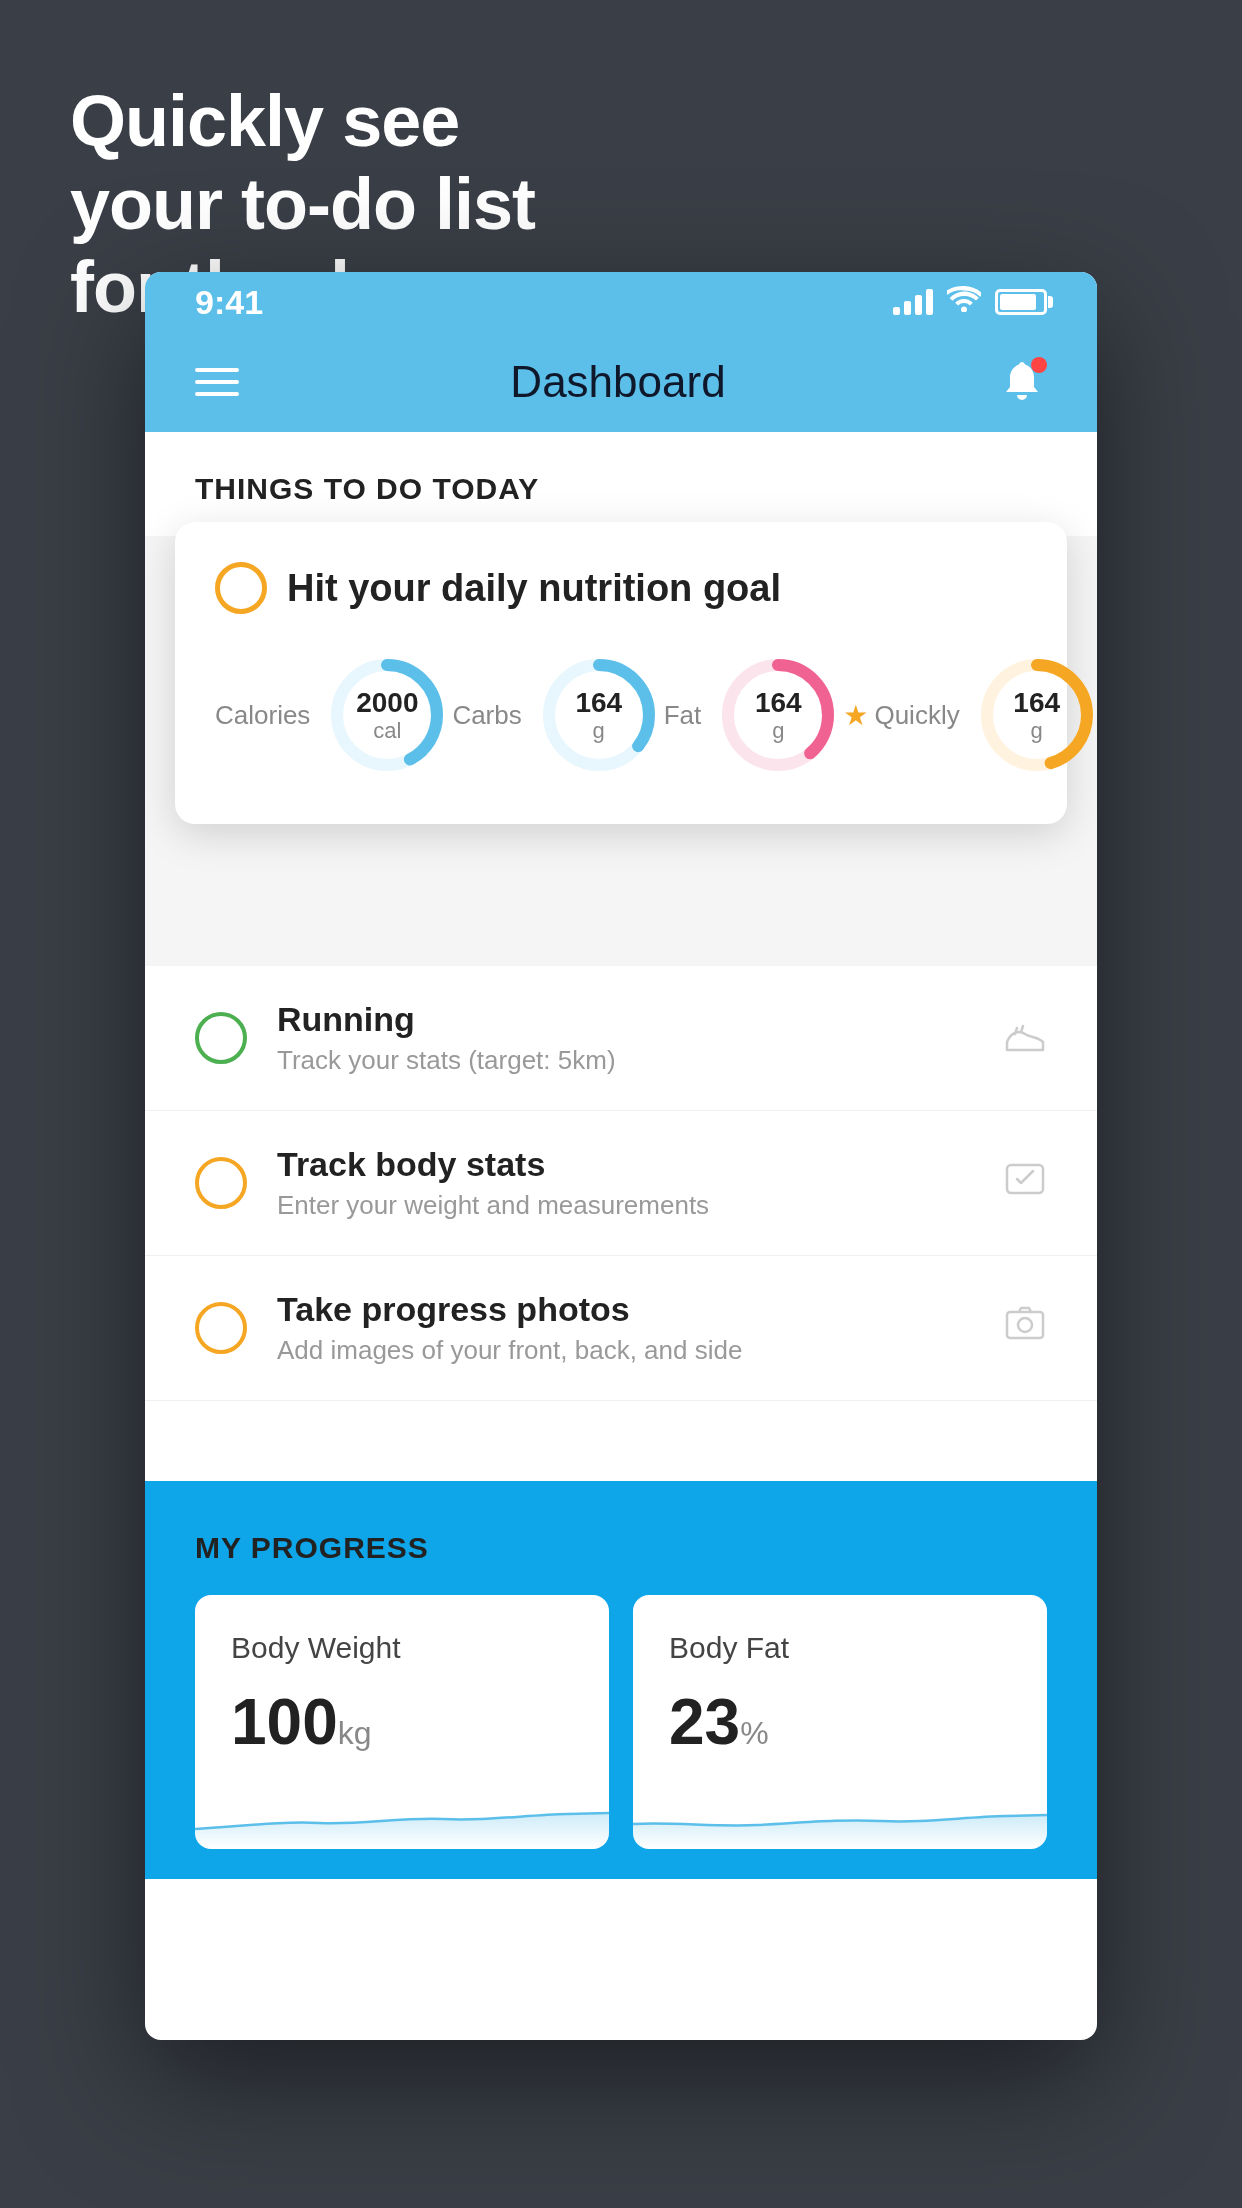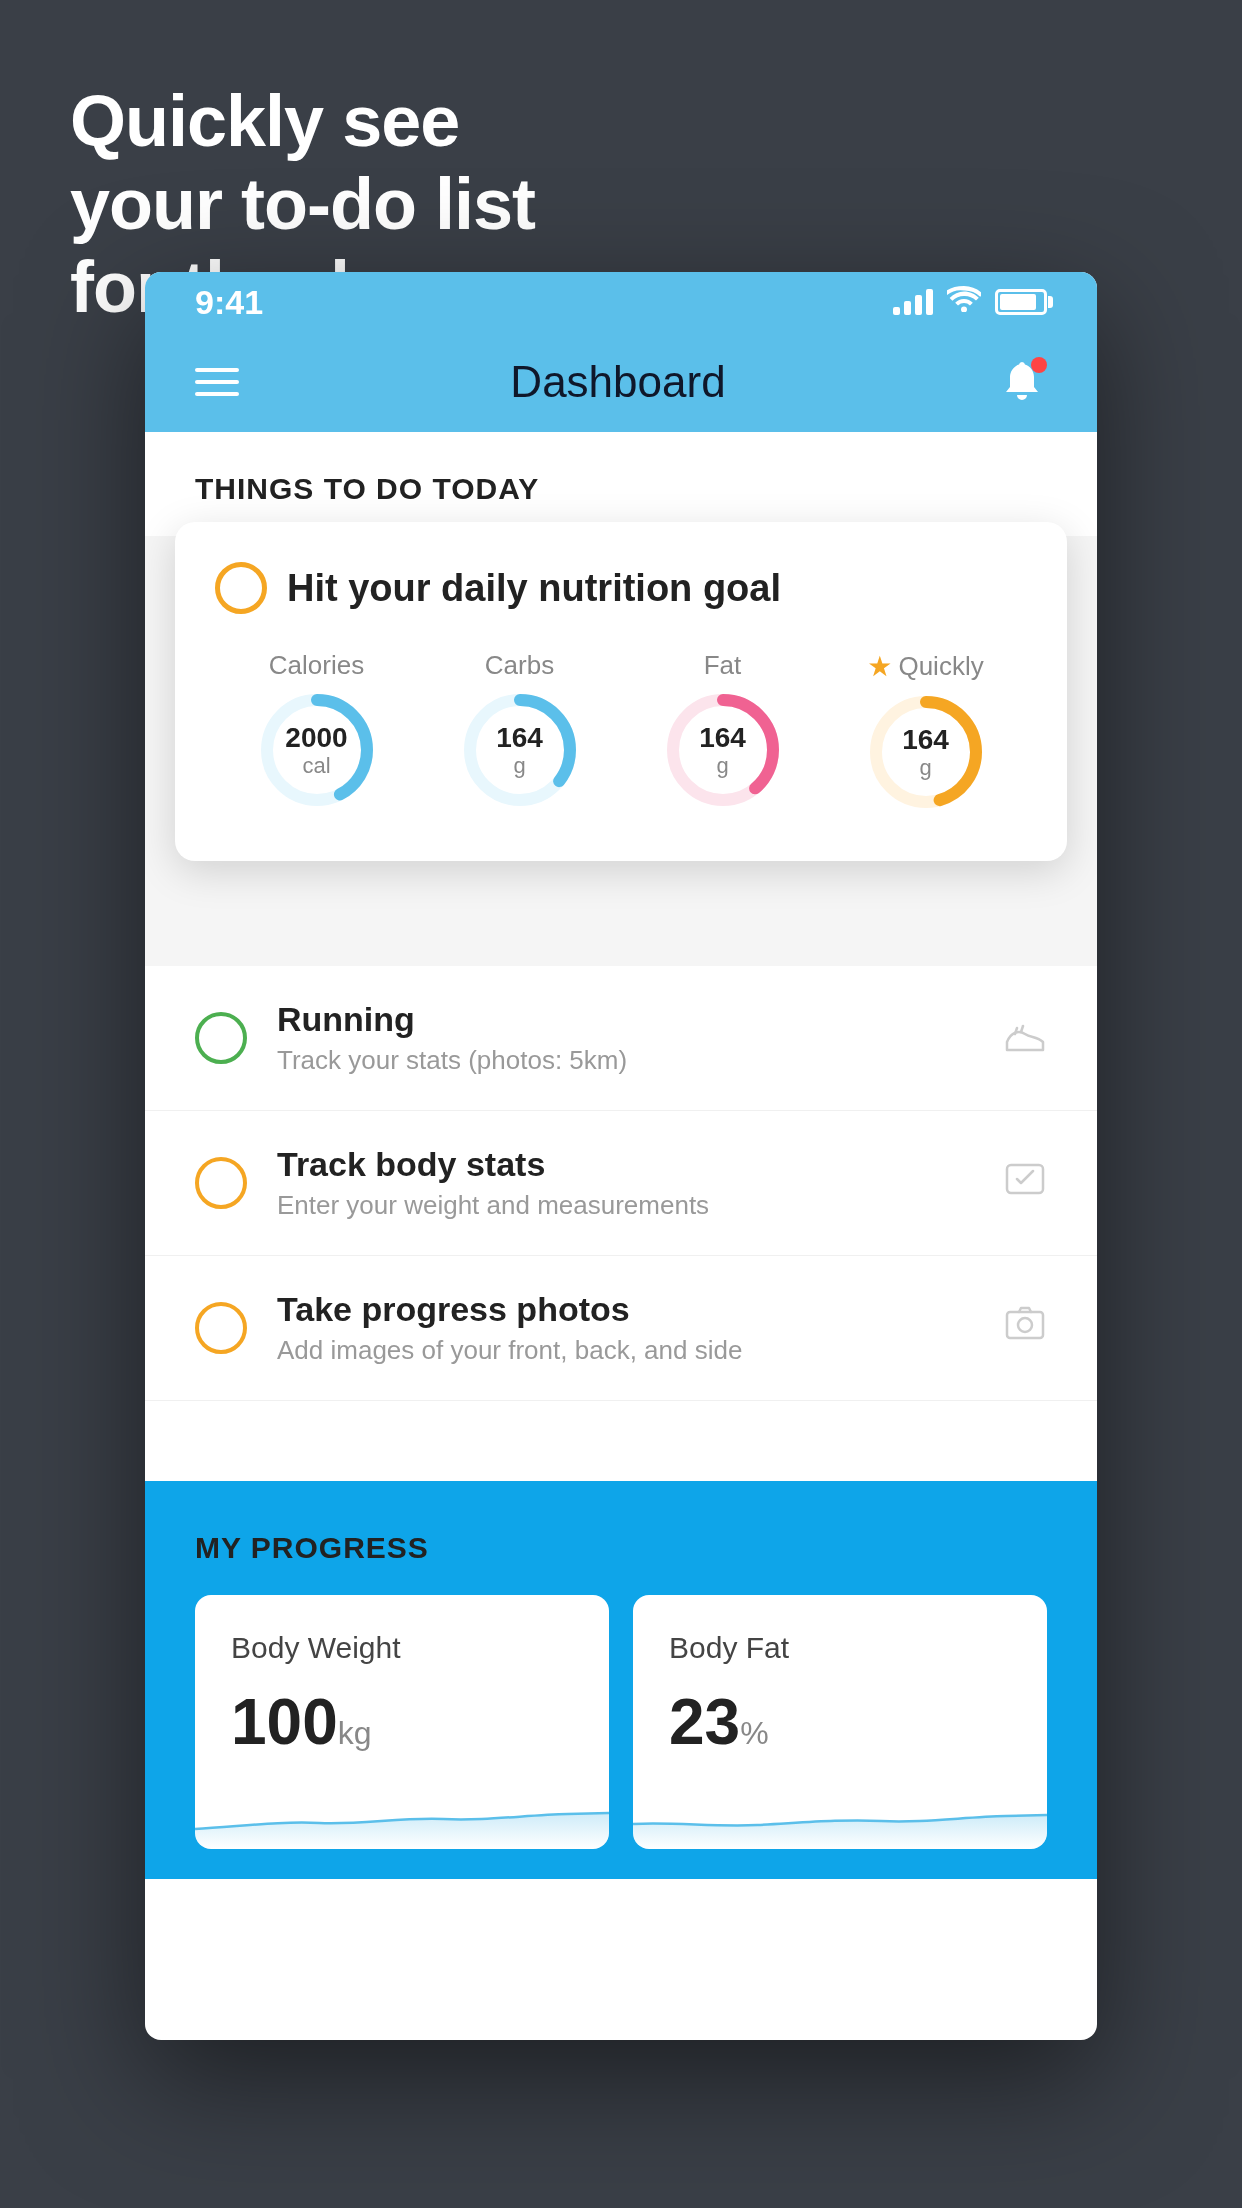--- a/index.html
+++ b/index.html
@@ -217,23 +217,23 @@
     }
 
     .nutrition-circles {
       display: flex;
       justify-content: space-around;
       align-items: flex-start;
     }
 
     .nutrition-item {
       display: flex;
-      flex-direction: column;
-      align-items: center;
-      gap: 4px;
+      flex-direction: row;
+      align-items: center;
+      gap: 12px;
     }
 
     .nutrition-label {
       font-size: 26px;
       color: #888;
       display: flex;
       align-items: center;
       gap: 6px;
     }
 
@@ -511,21 +511,21 @@
 
       </div>
     </div>
 
     <div class="todo-list">
 
       <div class="todo-item">
         <div class="todo-circle green"></div>
         <div class="todo-text">
           <div class="todo-title">Running</div>
-          <div class="todo-subtitle">Track your stats (photos: 5km)</div>
+          <div class="todo-subtitle">Track your stats (target: 5km)</div>
         </div>
         <span class="todo-icon">
           <svg width="44" height="44" viewBox="0 0 44 44" fill="none" stroke="#ccc" stroke-width="2.5" stroke-linecap="round" stroke-linejoin="round">
             <path d="M4 30 C8 20 16 18 22 22 C28 26 34 24 40 30 L40 38 L4 38 Z"></path>
             <path d="M12 22 L14 16"></path>
             <path d="M18 20 L20 14"></path>
           </svg>
         </span>
       </div>
 

